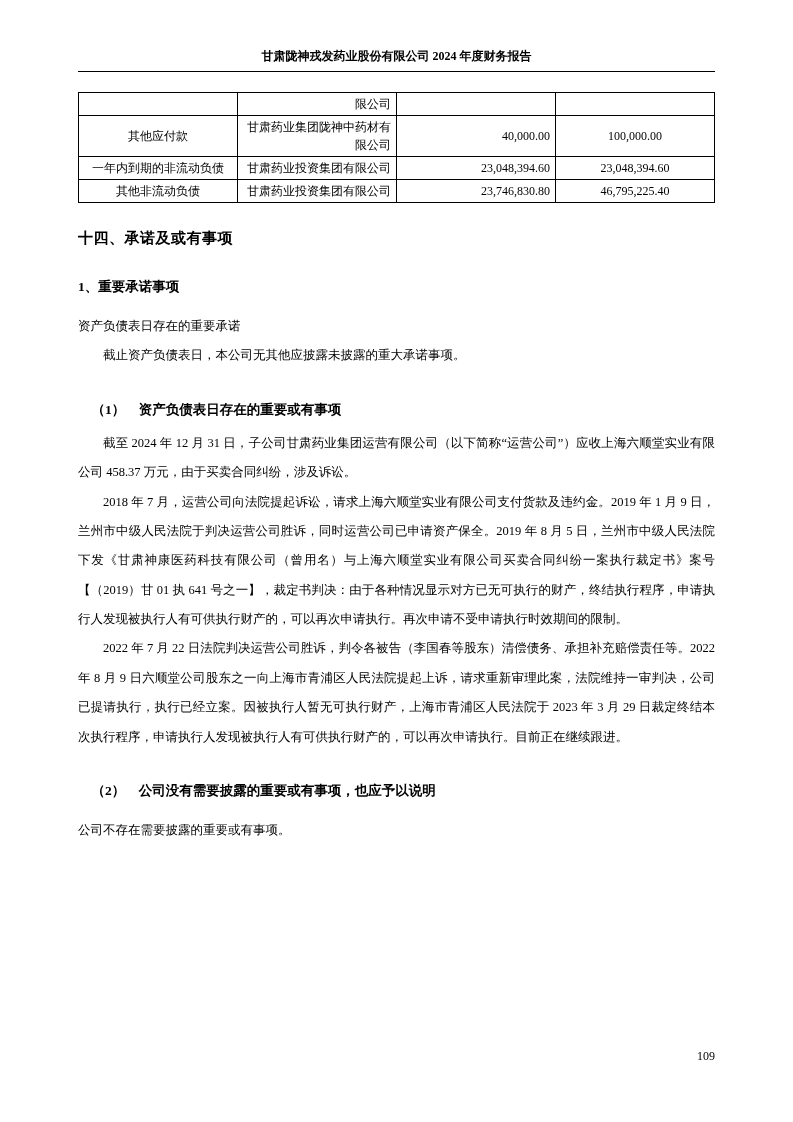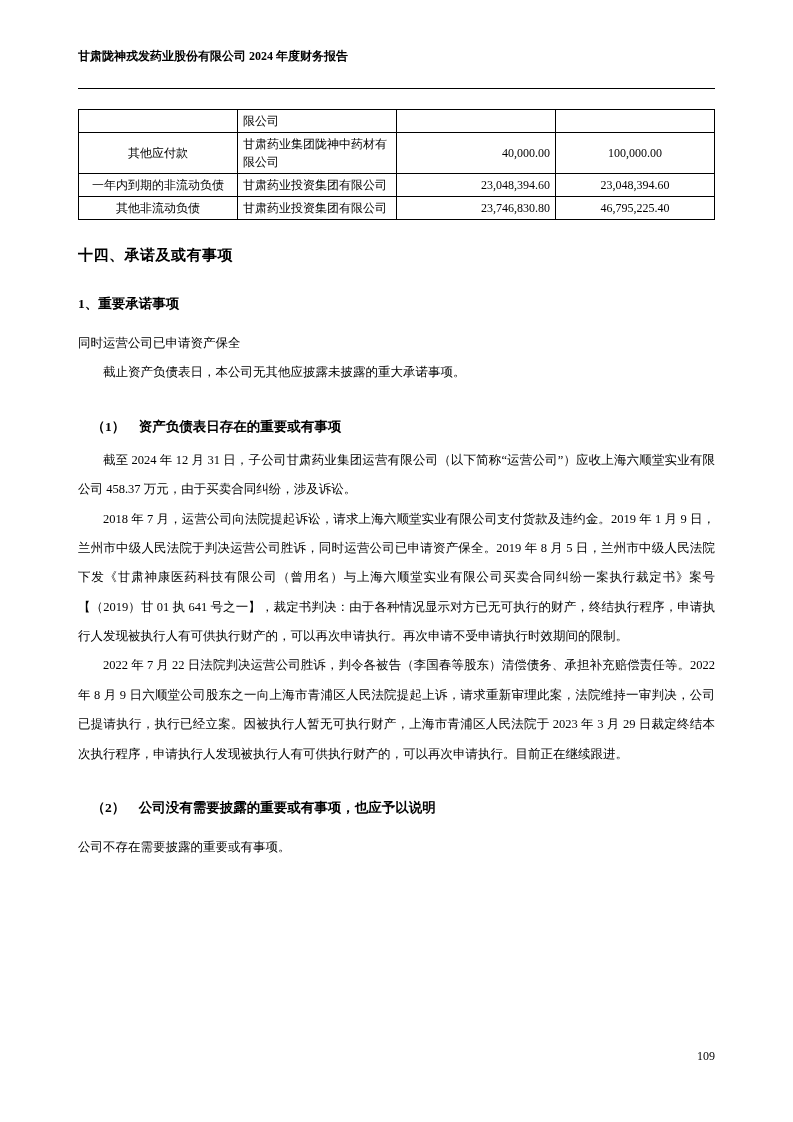--- a/index.html
+++ b/index.html
@@ -12,42 +12,42 @@
     font-family: "Liberation Serif", "DejaVu Serif", serif;
     color: #000000;
     overflow: hidden;
   }
   .page {
     padding: 48px 78px 0 78px;
     position: relative;
     height: 100%;
   }
   .doc-header {
-    text-align: left;
+    text-align: center;
     font-size: 12px;
     font-weight: bold;
-    padding-bottom: 23px;
+    padding-bottom: 6px;
     border-bottom: 1px solid #000000;
   }
   table.fin {
     width: 100%;
     border-collapse: collapse;
     margin-top: 20px;
     font-size: 12px;
     table-layout: fixed;
   }
   table.fin td {
     border: 1px solid #000000;
     padding: 2px 5px;
     vertical-align: middle;
     line-height: 1.5;
     word-break: break-all;
   }
   td.col-item   { width: 25%; text-align: center; }
-  td.col-company{ width: 25%; text-align: left; }
+  td.col-company{ width: 25%; text-align: right; }
   td.col-end    { width: 25%; text-align: right; }
   td.col-begin  { width: 25%; text-align: center; }
   h1.sec {
     font-size: 15px;
     font-weight: bold;
     margin-top: 26px;
     letter-spacing: 0.5px;
   }
   h2.sub {
     font-size: 13.5px;
@@ -119,21 +119,21 @@
         <td class="col-begin">46,795,225.40</td>
       </tr>
     </tbody>
   </table>
 
   <h1 class="sec">十四、承诺及或有事项</h1>
 
   <h2 class="sub">1、重要承诺事项</h2>
 
   <div class="lead-block">
-    <p class="body">同时运营公司已申请资产保全</p>
+    <p class="body">资产负债表日存在的重要承诺</p>
     <p class="body indent">截止资产负债表日，本公司无其他应披露未披露的重大承诺事项。</p>
   </div>
 
 
   <h3 class="item">（1）　资产负债表日存在的重要或有事项</h3>
 
   <div class="paras">
     <p>截至 2024 年 12 月 31 日，子公司甘肃药业集团运营有限公司（以下简称“运营公司”）应收上海六顺堂实业有限公司 458.37 万元，由于买卖合同纠纷，涉及诉讼。</p>
     <p>2018 年 7 月，运营公司向法院提起诉讼，请求上海六顺堂实业有限公司支付货款及违约金。2019 年 1 月 9 日，兰州市中级人民法院于判决运营公司胜诉，同时运营公司已申请资产保全。2019 年 8 月 5 日，兰州市中级人民法院下发《甘肃神康医药科技有限公司（曾用名）与上海六顺堂实业有限公司买卖合同纠纷一案执行裁定书》案号【（2019）甘 01 执 641 号之一】，裁定书判决：由于各种情况显示对方已无可执行的财产，终结执行程序，申请执行人发现被执行人有可供执行财产的，可以再次申请执行。再次申请不受申请执行时效期间的限制。</p>
     <p>2022 年 7 月 22 日法院判决运营公司胜诉，判令各被告（李国春等股东）清偿债务、承担补充赔偿责任等。2022 年 8 月 9 日六顺堂公司股东之一向上海市青浦区人民法院提起上诉，请求重新审理此案，法院维持一审判决，公司已提请执行，执行已经立案。因被执行人暂无可执行财产，上海市青浦区人民法院于 2023 年 3 月 29 日裁定终结本次执行程序，申请执行人发现被执行人有可供执行财产的，可以再次申请执行。目前正在继续跟进。</p>

